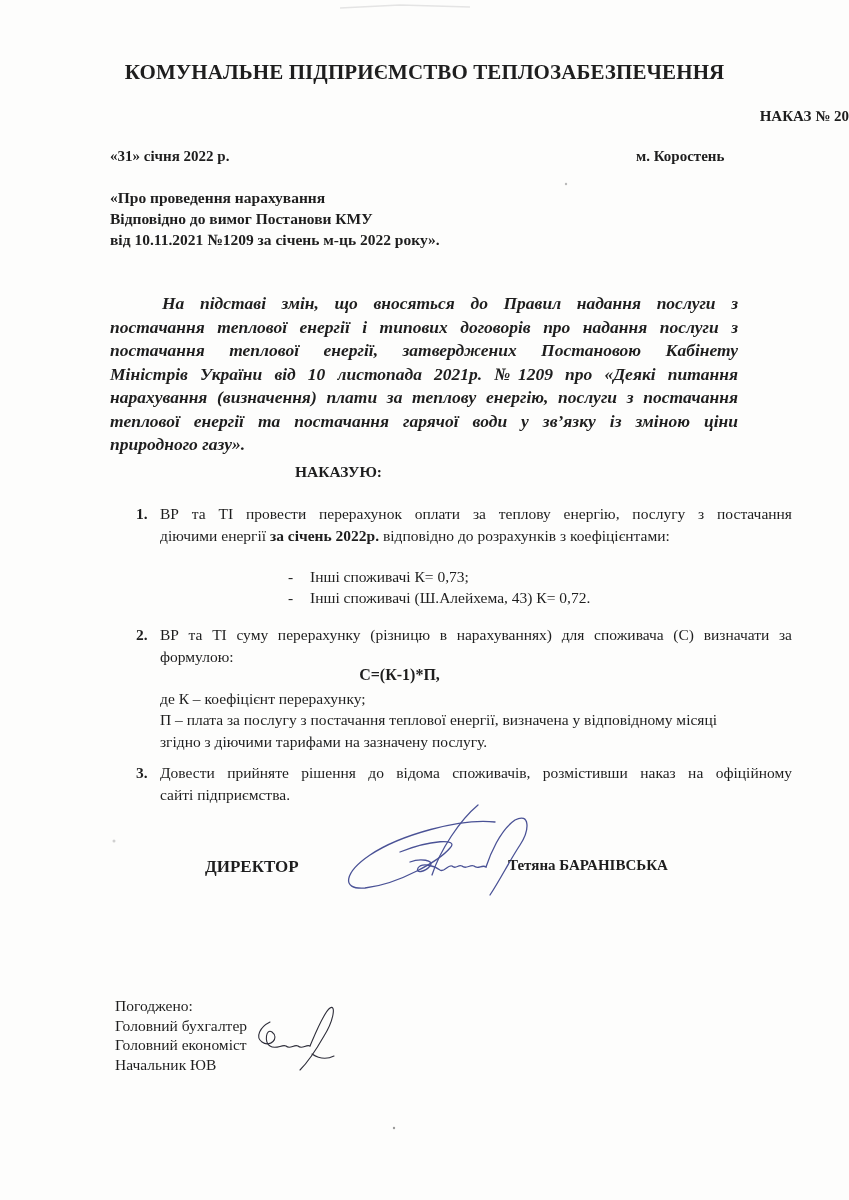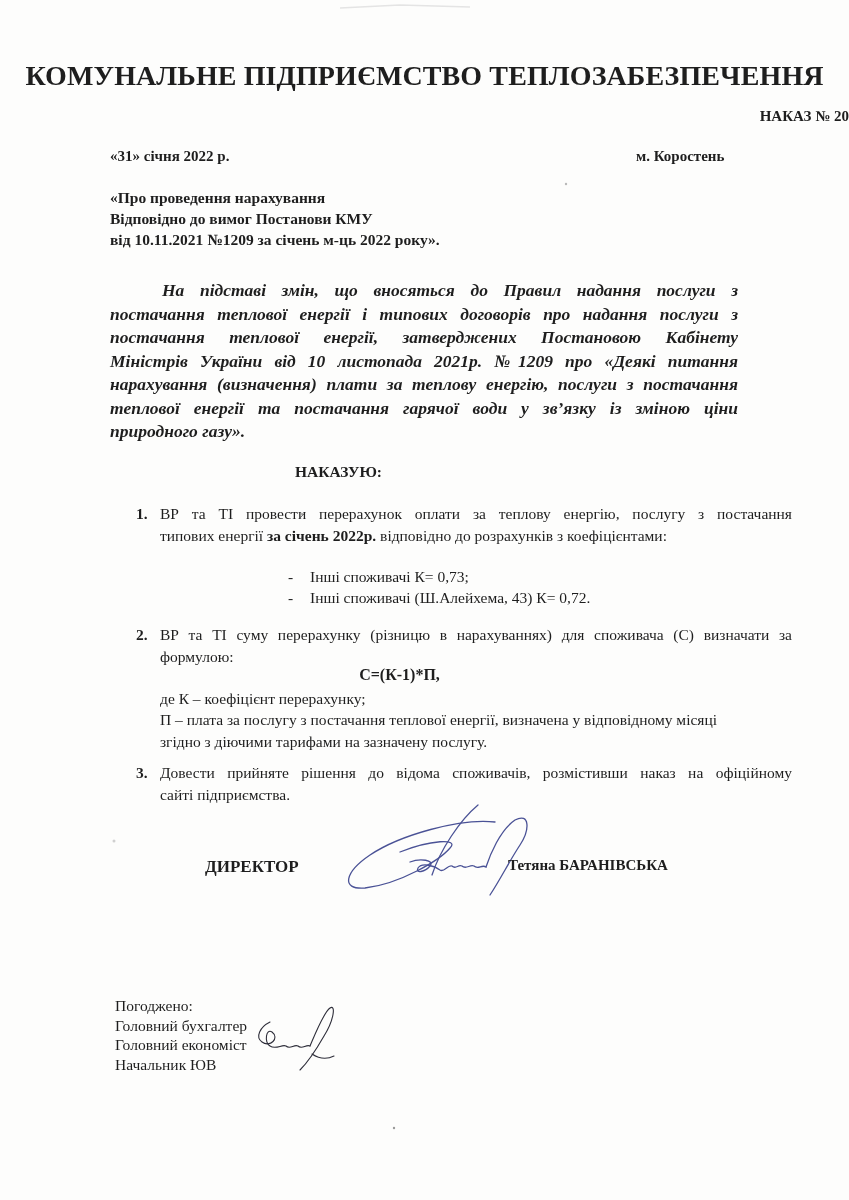--- a/index.html
+++ b/index.html
@@ -1,28 +1,28 @@
 <!DOCTYPE html>
 <html><head>
   <meta charset="utf-8">
   <style>
     html, body { margin: 0; padding: 0; }
     body {
       width: 849px; height: 1200px; background: #fdfdfc; position: relative; overflow: hidden;
       font-family: "Liberation Serif", serif; color: #1e1e1e;
     }
     .abs { position: absolute; white-space: nowrap; }
-    .title { left: 0; width: 849px; text-align: center; top: 60px; font-size: 28px; font-weight: bold; letter-spacing: 0.1px; }
+    .title { left: 0; width: 849px; text-align: center; top: 60px; font-size: 21px; font-weight: bold; letter-spacing: 0.1px; }
     .order-no { left: 0; width: 849px; text-align: right; top: 108px; font-size: 15px; font-weight: bold; }
     .date { left: 110px; top: 148px; font-size: 15px; font-weight: bold; }
     .city { left: 636px; top: 148px; font-size: 15px; font-weight: bold; }
     .subject { left: 110px; top: 187px; font-size: 15.5px; font-weight: bold; line-height: 21px; }
     .subject div { white-space: nowrap; }
     .preamble {
-      left: 110px; top: 279px; width: 628px; font-size: 17.5px; font-weight: bold; font-style: italic;
+      left: 110px; top: 292px; width: 628px; font-size: 17.5px; font-weight: bold; font-style: italic;
       line-height: 23.5px; text-align: justify; white-space: normal;
     }
     .preamble .line { display: block; text-align: justify; text-align-last: justify; }
     .preamble .line.first { text-indent: 52px; }
     .preamble .line.last { text-align-last: left; }
     .heading { left: 0; width: 677px; text-align: center; top: 463px; font-size: 15.5px; font-weight: bold; }
     .item { left: 136px; font-size: 15.5px; line-height: 21.5px; white-space: normal; width: 656px; }
     .item .num { position: absolute; left: 0; top: 0; font-weight: bold; }
     .item .body { margin-left: 24px; }
     .item .body .jl { display: block; text-align: justify; text-align-last: justify; }
@@ -72,21 +72,21 @@
   <span class="line">теплової енергії та постачання гарячої води у зв’язку із зміною ціни</span>
   <span class="line last">природного газу».</span>
 </div>
 
 <div class="abs heading">НАКАЗУЮ:</div>
 
 <div class="abs item item1">
   <span class="num">1.</span>
   <div class="body">
     <span class="jl">ВР та ТІ провести перерахунок оплати за теплову енергію, послугу з постачання</span>
-    <div><span>типових енергії </span><b>за січень 2022р.</b><span> відповідно до розрахунків з коефіцієнтами:</span></div>
+    <div><span>діючими енергії </span><b>за січень 2022р.</b><span> відповідно до розрахунків з коефіцієнтами:</span></div>
   </div>
 </div>
 <div class="abs sublist">
   <div><span class="dash">-</span><span>Інші споживачі К= 0,73;</span></div>
   <div><span class="dash">-</span><span>Інші споживачі (Ш.Алейхема, 43) К= 0,72.</span></div>
 </div>
 
 <div class="abs item item2">
   <span class="num">2.</span>
   <div class="body">

